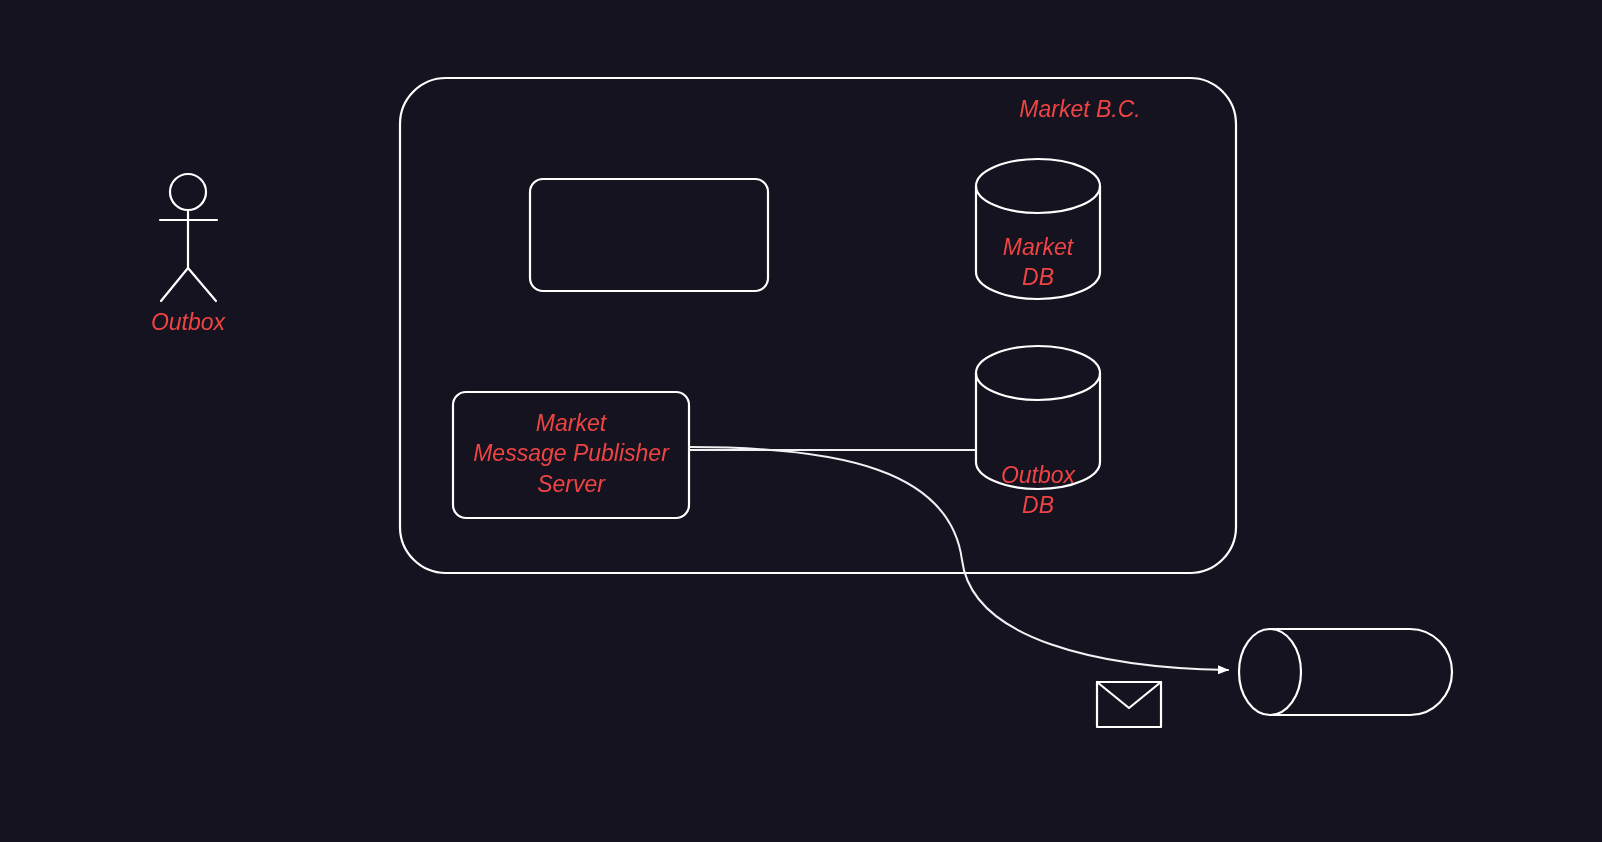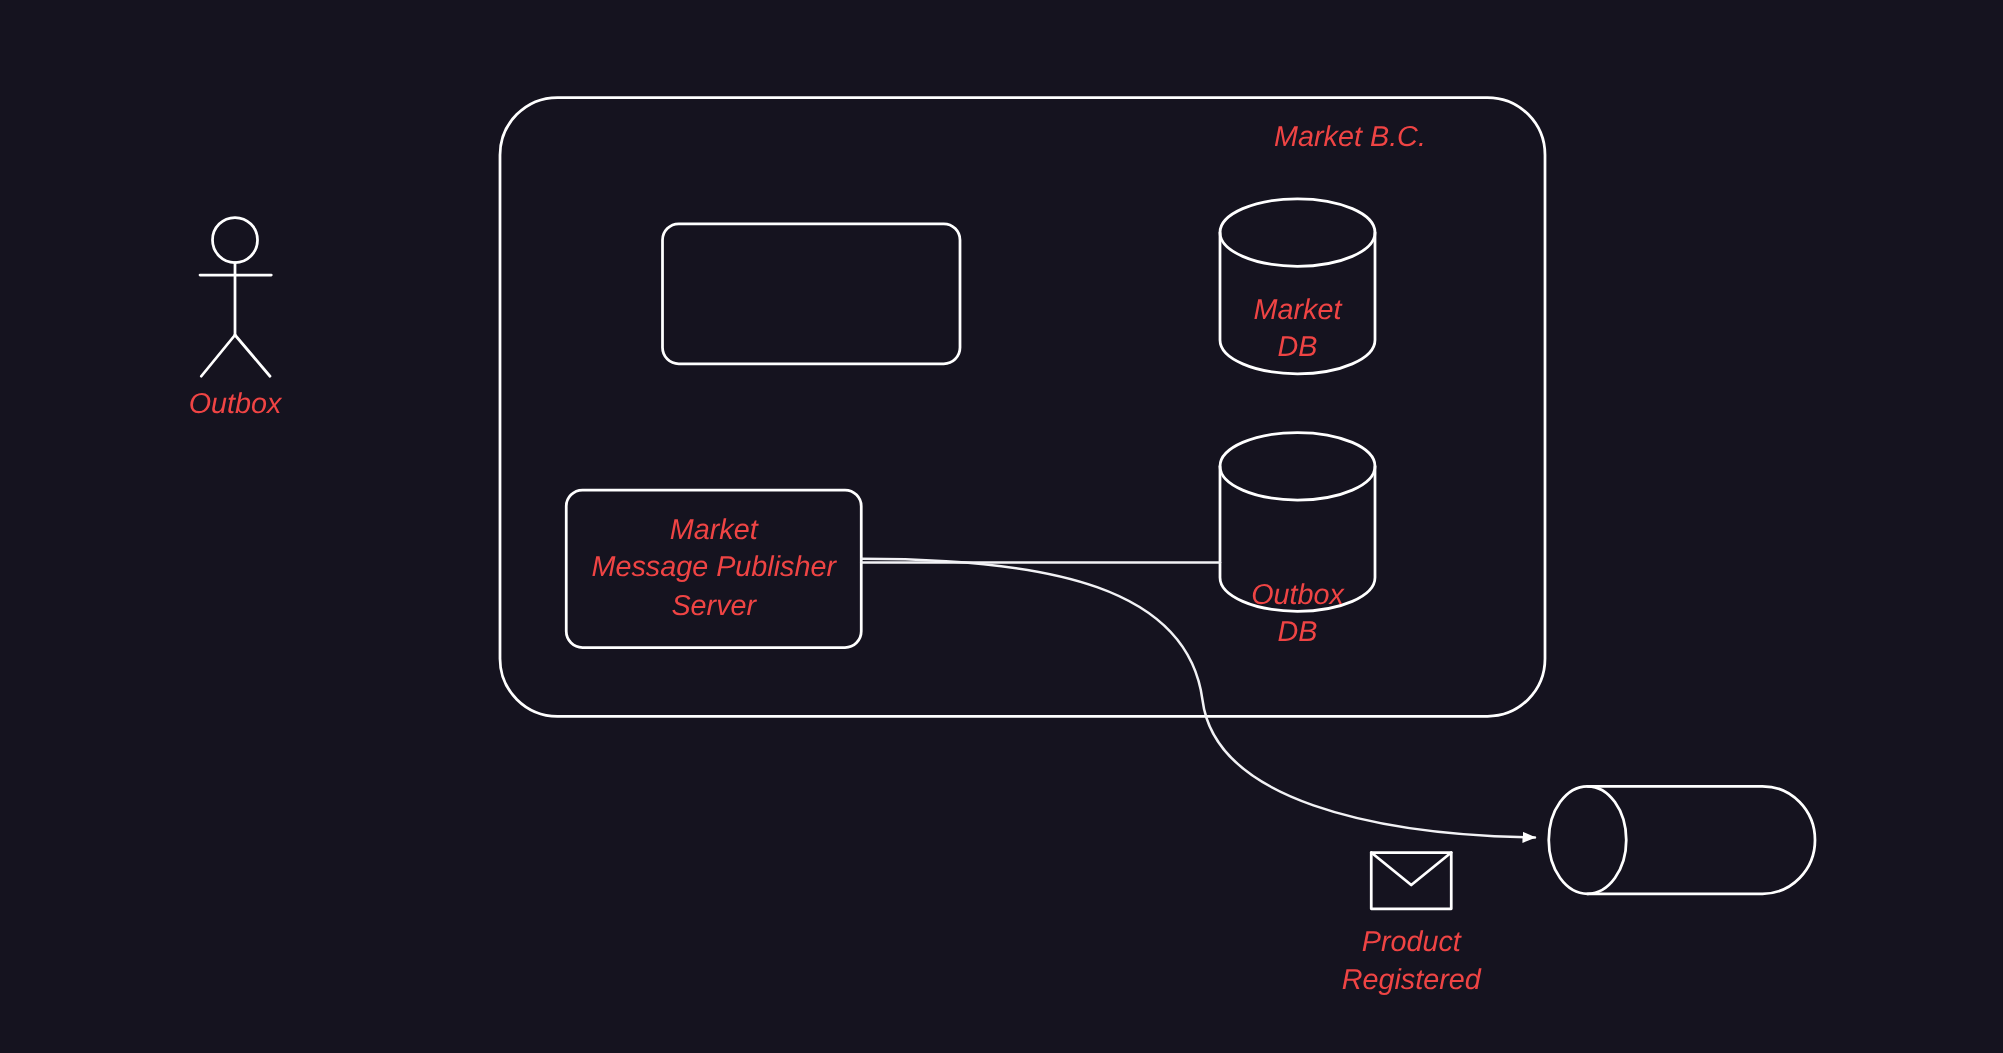--- a/index.html
+++ b/index.html
@@ -116,22 +116,20 @@
 Message Publisher
 Server</div>
 
   <div class="label label-md" style="left:968px; top:232px; width:140px;">Market
 DB</div>
 
   <div class="label label-md" style="left:968px; top:420px; width:140px;margin-top:40px;">Outbox
 DB</div>
 
 
-  <div class="label label-md" style="left:1039px; top:738px; width:180px;">Product
-Registered</div>
 
   <div class="hit" style="left:150px; top:170px; width:78px; height:150px;"></div>
   <div class="hit" style="left:530px; top:179px; width:238px; height:112px;"></div>
   <div class="hit" style="left:453px; top:392px; width:236px; height:126px;"></div>
   <div class="hit" style="left:976px; top:159px; width:124px; height:141px;"></div>
   <div class="hit" style="left:976px; top:346px; width:124px; height:144px;"></div>
   <div class="hit" style="left:1239px; top:629px; width:213px; height:86px;"></div>
   <div class="hit" style="left:1097px; top:682px; width:64px; height:45px;"></div>
 
 </div>

